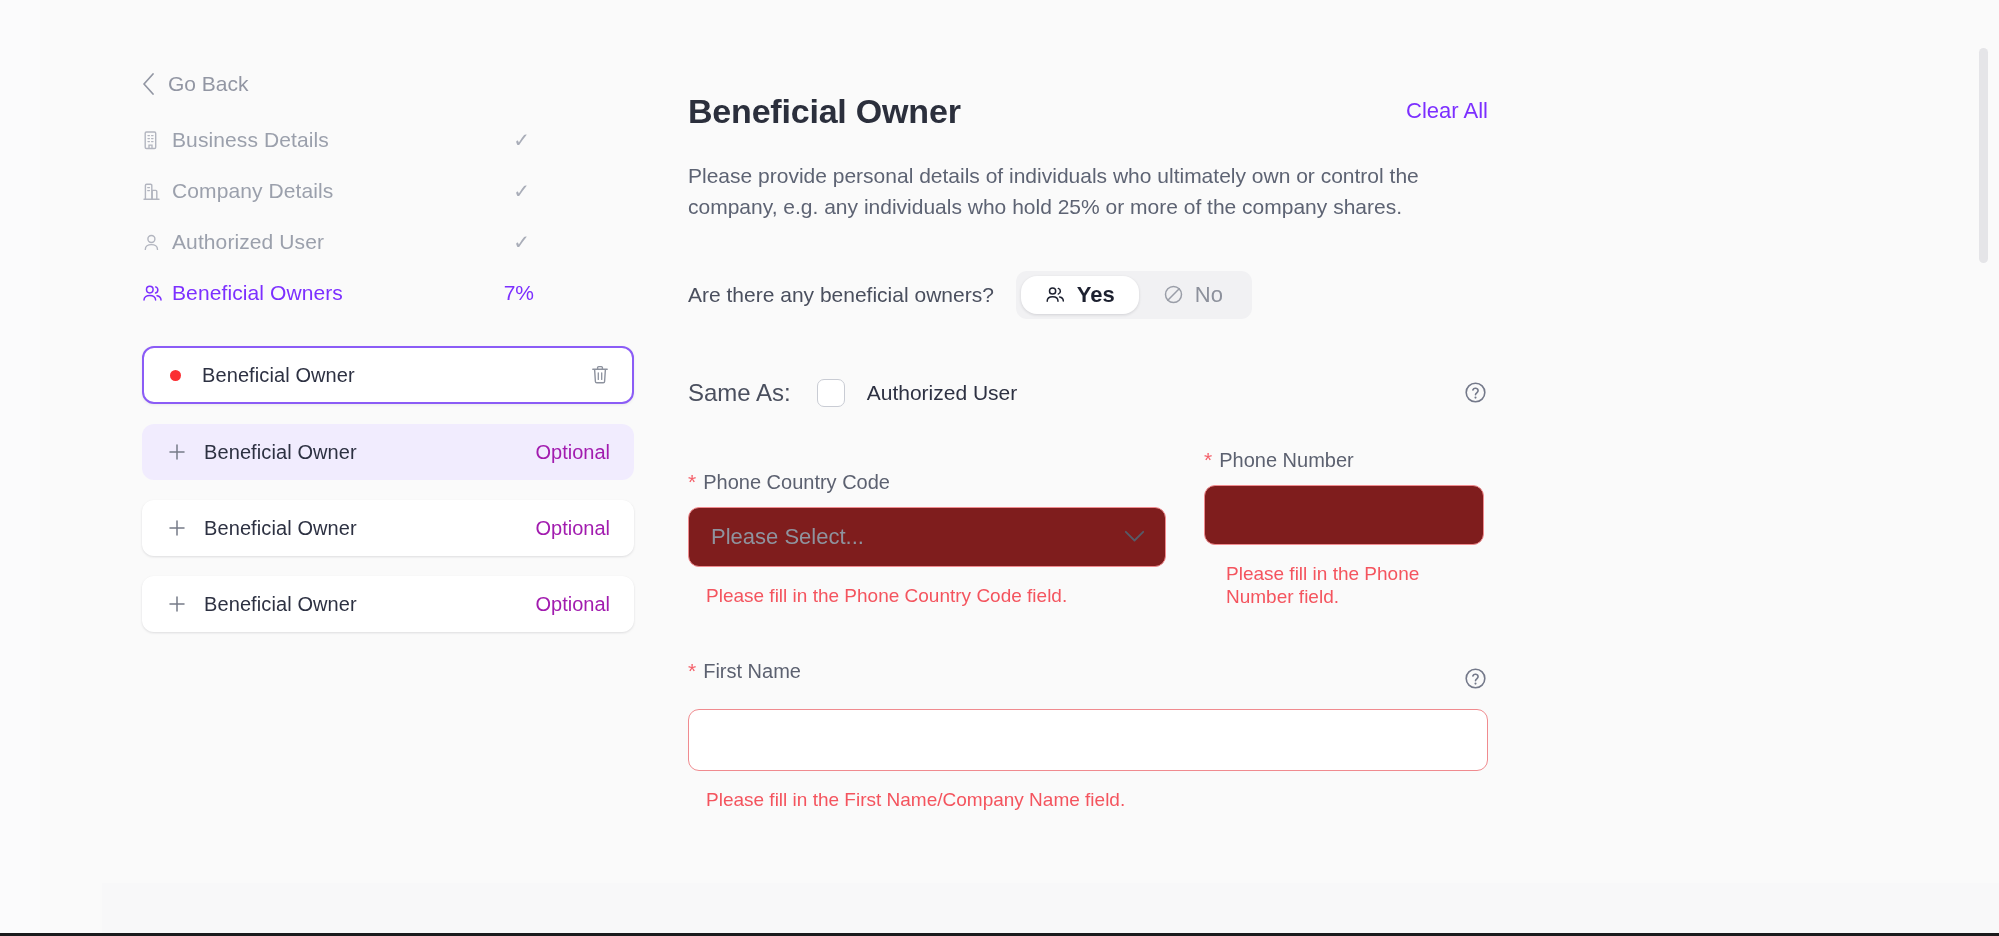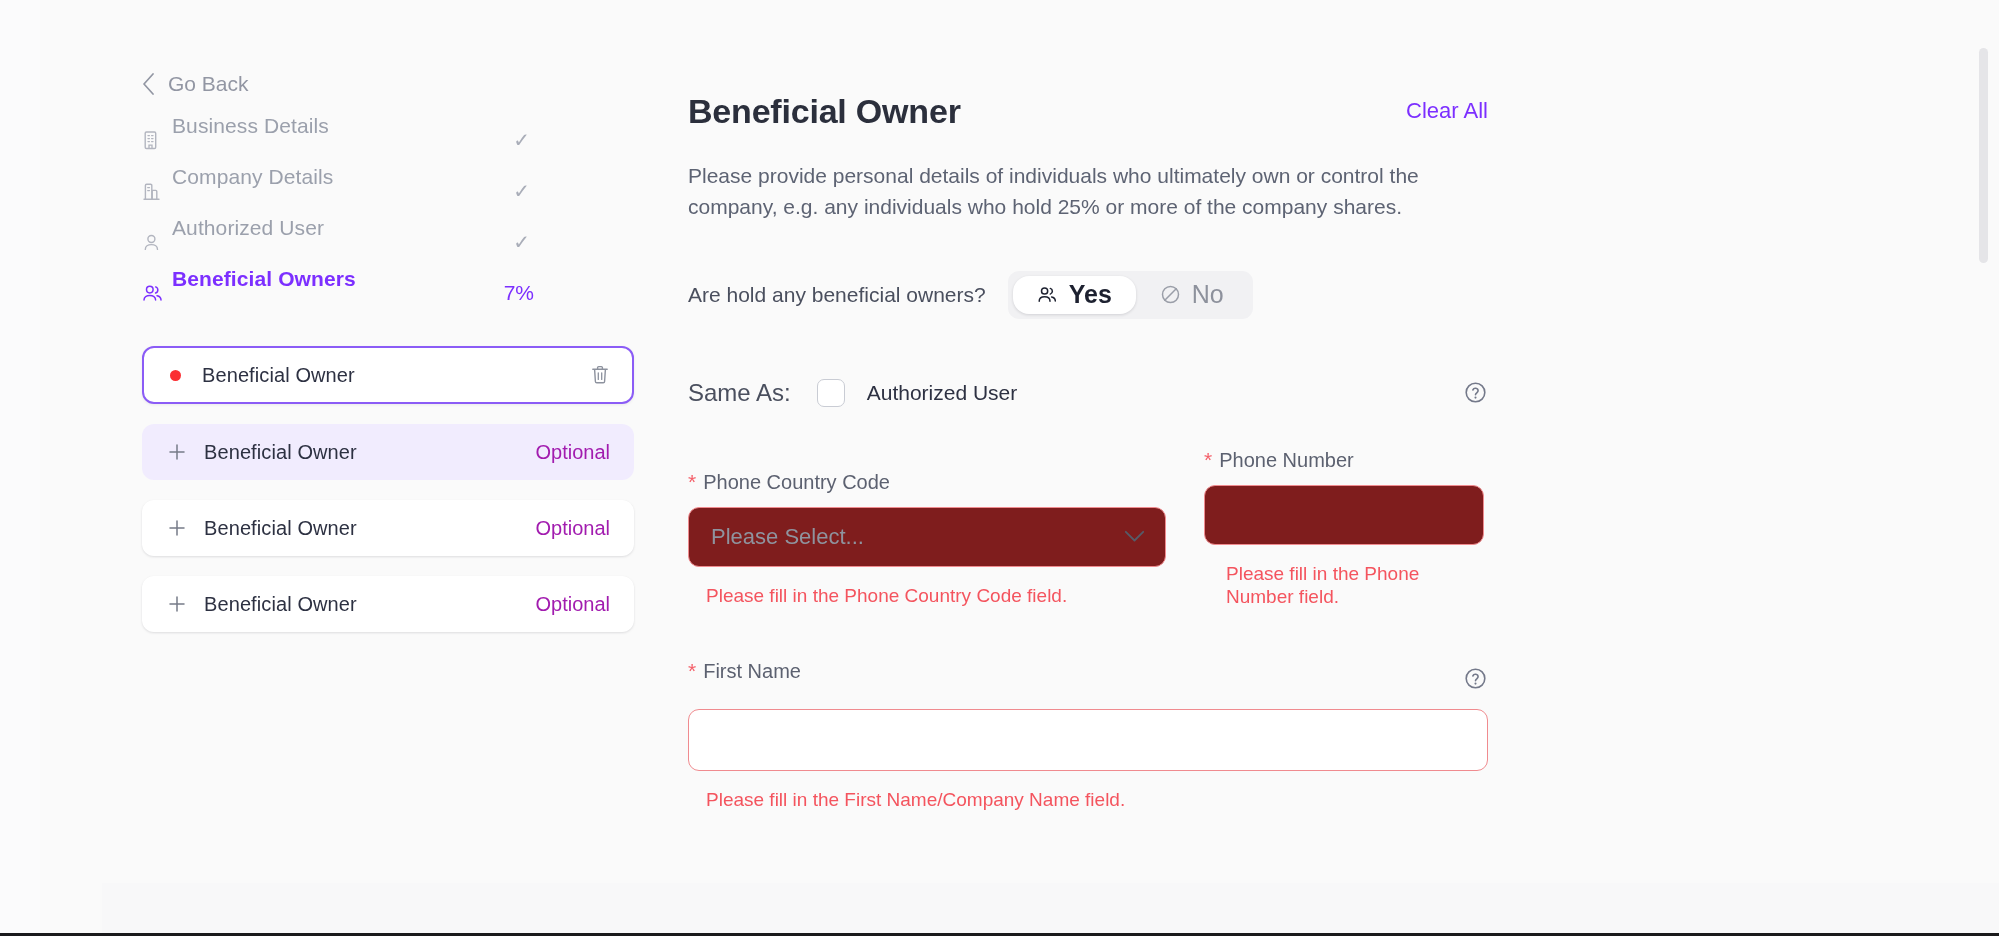--- a/index.html
+++ b/index.html
@@ -49,37 +49,38 @@
     margin-bottom: 18px;
     cursor: pointer;
     width: 150px;
   }
   .go-back .chev { display: flex; align-items: center; }
 
   .nav-list { width: 492px; }
 
   .nav-row {
     display: flex;
+    align-items: center;
     height: 51px;
     cursor: pointer;
   }
   .nav-ico {
     width: 30px;
     flex: 0 0 30px;
     display: flex;
     align-items: center;
     color: #b2b5bf;
   }
   .nav-label {
     font-size: 21px;
     color: #9ba0ac;
     flex: 1;
     letter-spacing: .1px;
   }
-  .nav-row.active .nav-label { color: #7c2fff; font-weight: 700; }
+  .nav-row.active .nav-label { color: #7c2fff; font-weight: 400; }
   .nav-row.active .nav-ico { color: #7c2fff; }
   .nav-right {
     font-size: 20px;
     color: #a9adb8;
     display: flex;
     align-items: center;
     padding-right: 104px;
   }
   .nav-right.pct { color: #7c2fff; font-size: 21px; padding-right: 100px; }
 
@@ -191,21 +192,21 @@
     height: 48px;
   }
   .seg {
     display: flex;
     align-items: center;
     justify-content: center;
     gap: 11px;
     height: 38px;
     padding: 0 24px;
     border-radius: 16px;
-    font-size: 25px;
+    font-size: 22px;
     color: #8d919c;
     cursor: pointer;
   }
   .seg.on {
     background: #ffffff;
     color: #1d2130;
     font-weight: 700;
     box-shadow: 0 1px 3px rgba(20,22,35,.14);
   }
   .seg .sico { display: flex; align-items: center; }
@@ -442,21 +443,21 @@
     <div class="main-inner">
 
       <div class="main-head">
         <h1 class="main-title">Beneficial Owner</h1>
         <span class="clear-all">Clear All</span>
       </div>
 
       <p class="main-desc">Please provide personal details of individuals who ultimately own or control the company, e.g. any individuals who hold 25% or more of the company shares.</p>
 
       <div class="q-row">
-        <span class="q-text">Are hold any beneficial owners?</span>
+        <span class="q-text">Are there any beneficial owners?</span>
         <div class="segmented">
           <div class="seg on">
             <span class="sico">
               <svg width="21" height="19" viewBox="0 0 21 19" fill="none">
                 <circle cx="7.6" cy="6" r="3.1" stroke="#1d2130" stroke-width="1.5"></circle>
                 <path d="M2.2 16.2c0-2.8 2.4-4.4 5.4-4.4s5.4 1.6 5.4 4.4" stroke="#1d2130" stroke-width="1.5" stroke-linecap="round"></path>
                 <path d="M13.3 3.4a3 3 0 0 1 0 5.7M14.6 11.9c2.1.4 3.7 1.8 3.7 4.1" stroke="#1d2130" stroke-width="1.5" stroke-linecap="round"></path>
               </svg>
             </span>
             <span>Yes</span>

